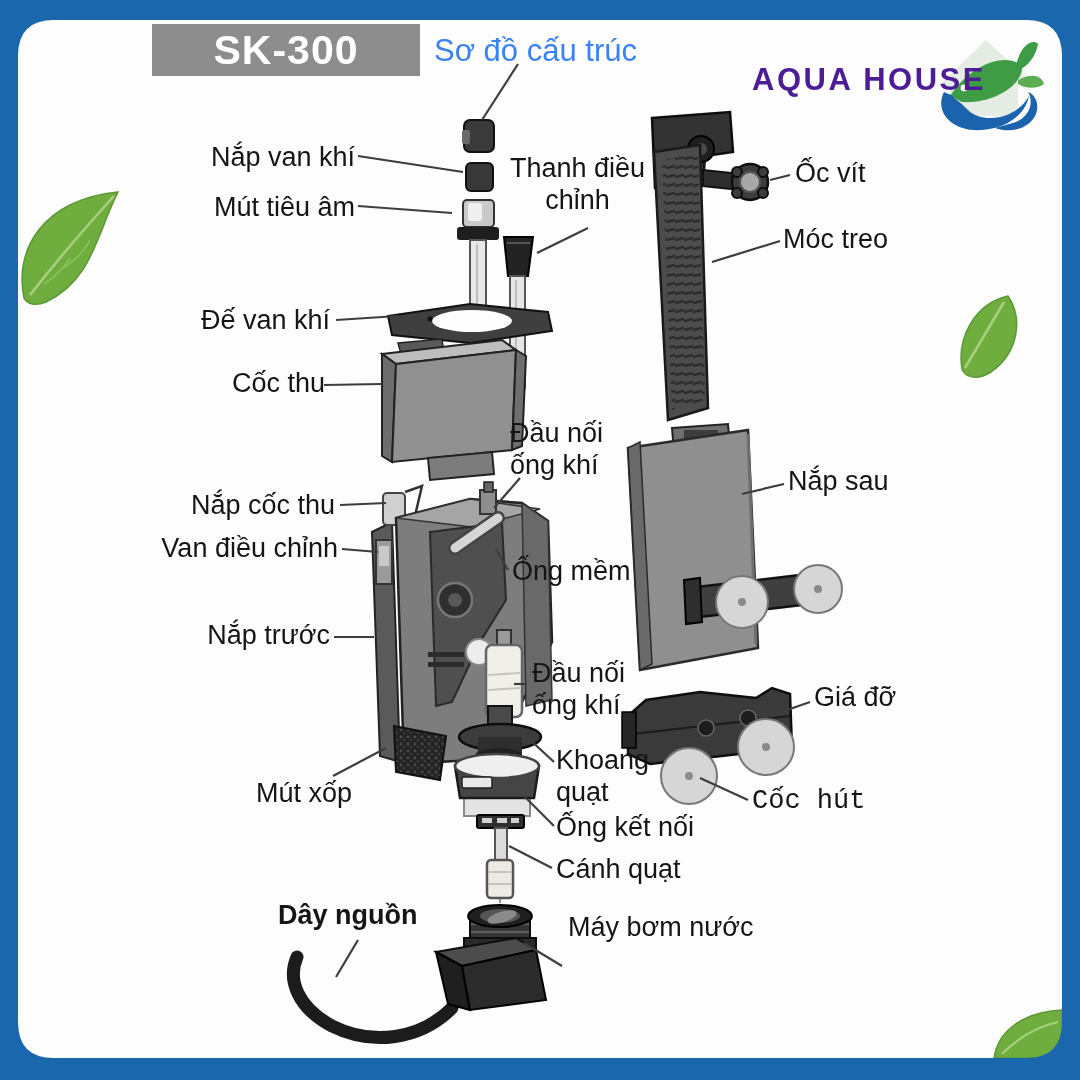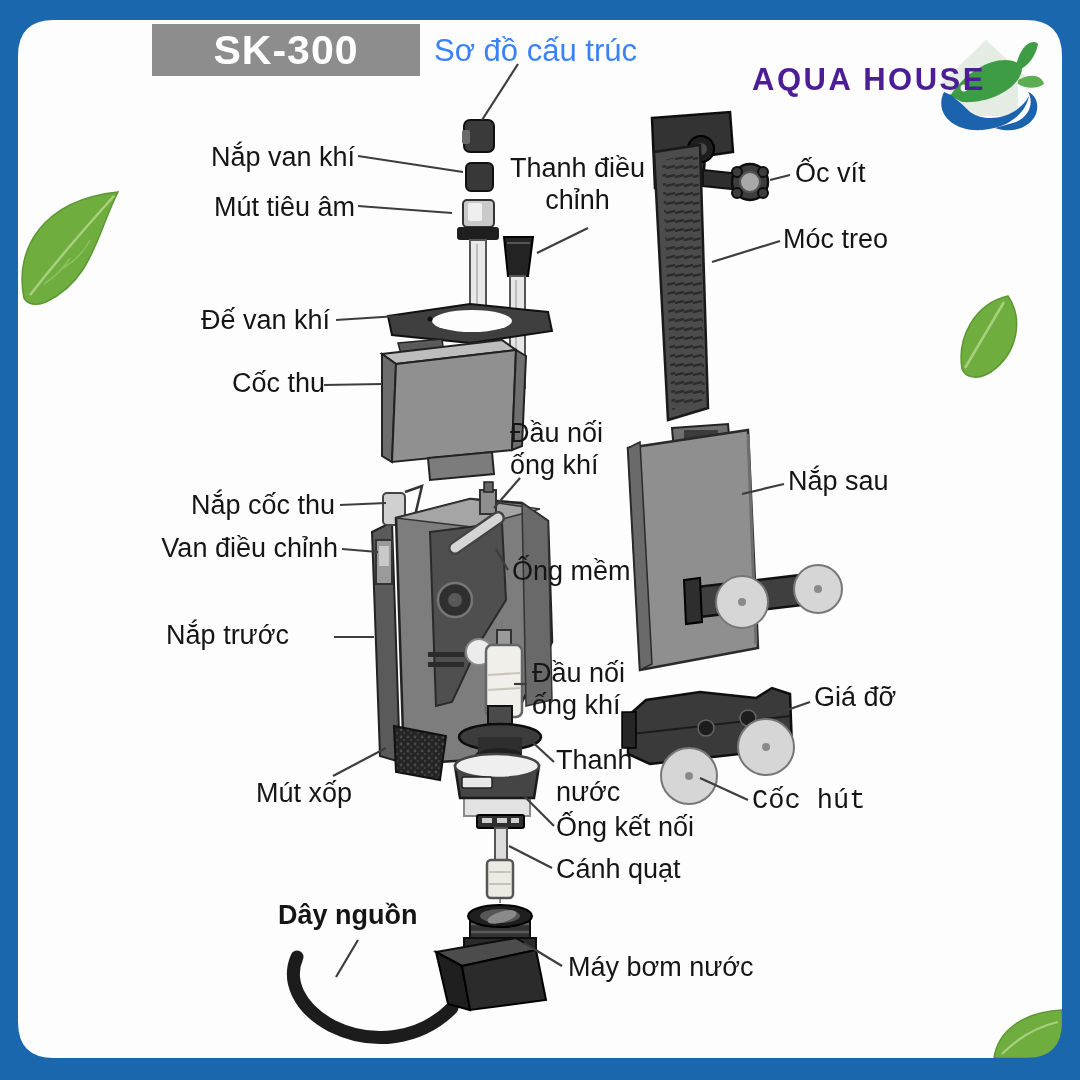--- a/index.html
+++ b/index.html
@@ -262,24 +262,24 @@
   <div class="label" style="left:495px;top:153px;width:165px;text-align:center;">Thanh điều chỉnh</div>
   <div class="label" style="left:795px;top:158px;">Ốc vít</div>
   <div class="label" style="left:783px;top:224px;">Móc treo</div>
   <div class="label" style="left:125px;top:305px;width:205px;text-align:right;">Đế van khí</div>
   <div class="label" style="left:125px;top:368px;width:200px;text-align:right;">Cốc thu</div>
   <div class="label" style="left:510px;top:418px;width:120px;">Đầu nối ống khí</div>
   <div class="label" style="left:788px;top:466px;">Nắp sau</div>
   <div class="label" style="left:130px;top:490px;width:205px;text-align:right;">Nắp cốc thu</div>
   <div class="label" style="left:128px;top:533px;width:210px;text-align:right;">Van điều chỉnh</div>
   <div class="label" style="left:512px;top:556px;">Ống mềm</div>
-  <div class="label" style="left:125px;top:620px;width:205px;text-align:center;">Nắp trước</div>
+  <div class="label" style="left:125px;top:620px;width:205px;text-align:right;">Nắp trước</div>
   <div class="label" style="left:532px;top:658px;width:120px;">Đầu nối ống khí</div>
   <div class="label" style="left:814px;top:682px;">Giá đỡ</div>
-  <div class="label" style="left:556px;top:745px;width:130px;">Thanh nước</div>
+  <div class="label" style="left:556px;top:745px;width:130px;">Khoang quạt</div>
   <div class="label" style="left:752px;top:786px;font-family:Liberation Mono, monospace;">Cốc hút</div>
   <div class="label" style="left:256px;top:778px;">Mút xốp</div>
   <div class="label" style="left:556px;top:812px;">Ống kết nối</div>
   <div class="label" style="left:556px;top:854px;">Cánh quạt</div>
   <div class="label" style="left:278px;top:900px;font-weight:bold;">Dây nguồn</div>
-  <div class="label" style="left:568px;top:952px;">Máy bơm nước</div>
+  <div class="label" style="left:568px;top:912px;">Máy bơm nước</div>
 
 </div>
 
 </body></html>

